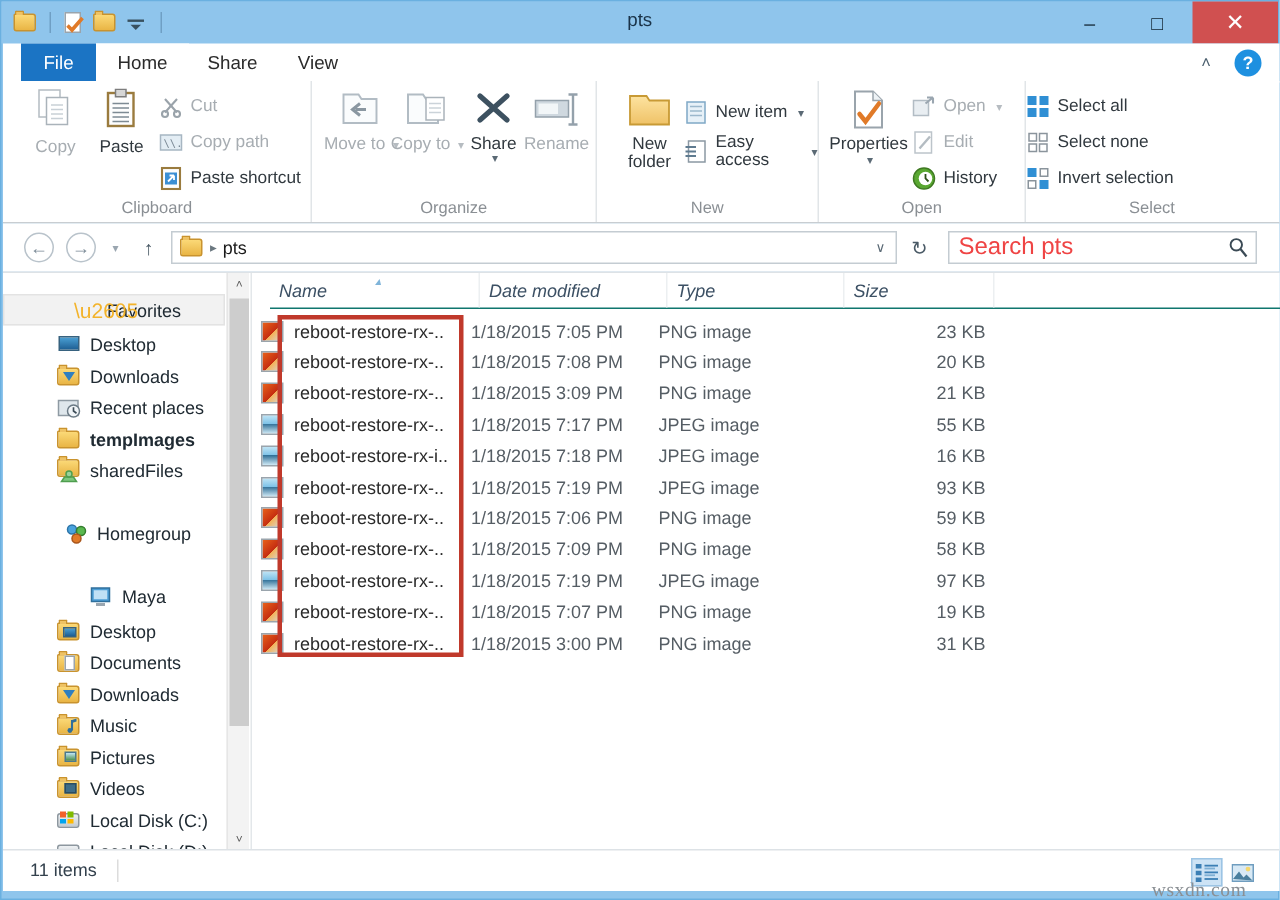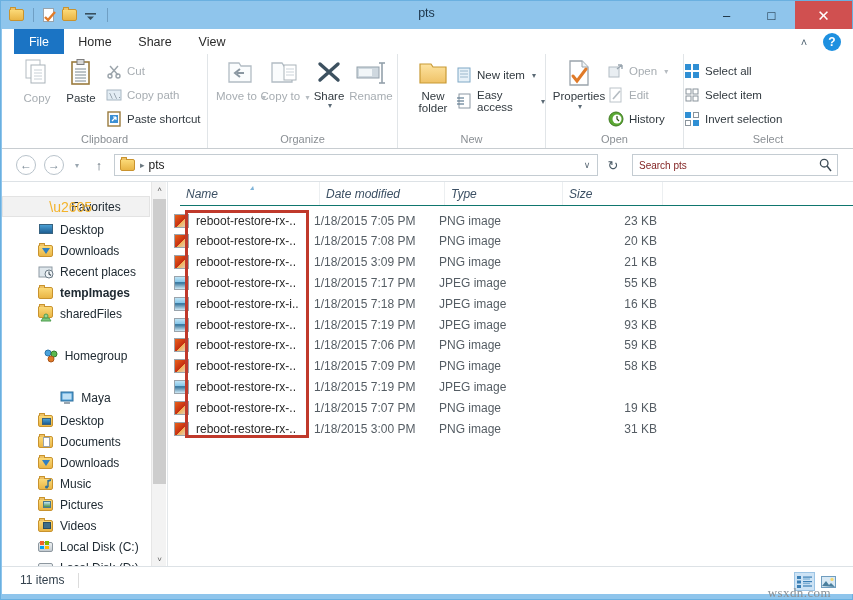--- a/index.html
+++ b/index.html
@@ -155,21 +155,21 @@
     width: 22px; height: 22px;
     display:flex; align-items:center; justify-content:center;
     font-size: 13px; color: #4a5a66;
   }
   #search-box {
     position: absolute; left: 630px; top: 5px;
     width: 206px; height: 22px;
     background: #fff; border: 1px solid #c4ccd2;
     box-sizing: border-box; display: flex; align-items: center;
   }
-  #search-ph { font-size: 10px; color: #7f1d1d; padding-left: 6px; }
+  #search-ph { font-size: 16px; color: #ef4444; padding-left: 6px; }
   #search-icon {
     position: absolute; right: 5px; top: 3px;
     font-size: 12px; color: #3b4a55;
   }
 
   
   #main {
     position: absolute; left: 1px; top: 180px;
     width: 851px; height: 385px;
     background: #ffffff;
@@ -608,21 +608,21 @@
         <span class="si">
           <svg width="16" height="16">
               <g fill="none" stroke="#8a949c">
                 <rect x="2" y="2" width="5" height="5"></rect>
                 <rect x="9" y="2" width="5" height="5"></rect>
                 <rect x="2" y="9" width="5" height="5"></rect>
                 <rect x="9" y="9" width="5" height="5"></rect>
               </g>
             </svg>
         </span>
-        <span>Select item</span>
+        <span>Select none</span>
       </div>
       <div class="smallbtn" style="left:0px; top:54px;">
         <span class="si">
           <svg width="16" height="16">
               <rect x="1" y="1" width="6" height="6" fill="#2f8fd4"></rect>
               <rect x="9.5" y="1.5" width="5" height="5" fill="none" stroke="#8a949c"></rect>
               <rect x="1.5" y="9.5" width="5" height="5" fill="none" stroke="#8a949c"></rect>
               <rect x="9" y="9" width="6" height="6" fill="#2f8fd4"></rect>
             </svg>
         </span>
@@ -919,20 +919,21 @@
           </div>
           <div class="frow" style="top: 194.4px;">
             <div class="fcell" style="left: 6px; width: 140px;">
               <span class="ficon">
                 <span class="img-thumb jpg-k"></span>
               </span>
               <span>reboot-restore-rx-..</span>
             </div>
             <div class="fcell meta" style="left: 146px; width: 125px;">1/18/2015 7:19 PM</div>
             <div class="fcell meta" style="left: 271px; width: 118px;">JPEG image</div>
+            <div class="fcell meta size" style="left: 389px; width: 100px;">97 KB</div>
           </div>
           <div class="frow" style="top: 215.2px;">
             <div class="fcell" style="left: 6px; width: 140px;">
               <span class="ficon">
                 <span class="img-thumb png-k"></span>
               </span>
               <span>reboot-restore-rx-..</span>
             </div>
             <div class="fcell meta" style="left: 146px; width: 125px;">1/18/2015 7:07 PM</div>
             <div class="fcell meta" style="left: 271px; width: 118px;">PNG image</div>

